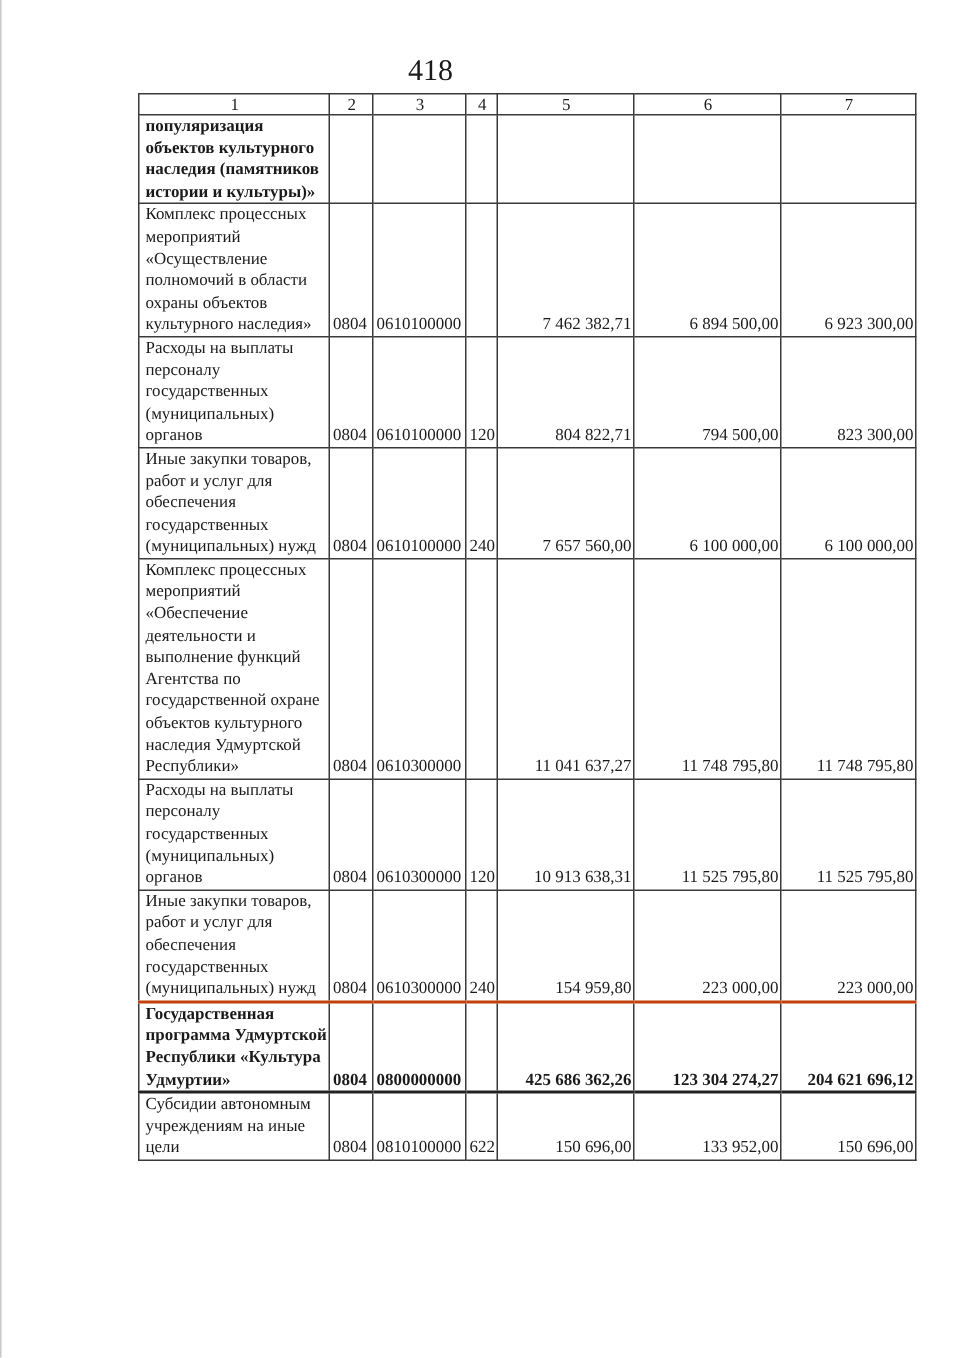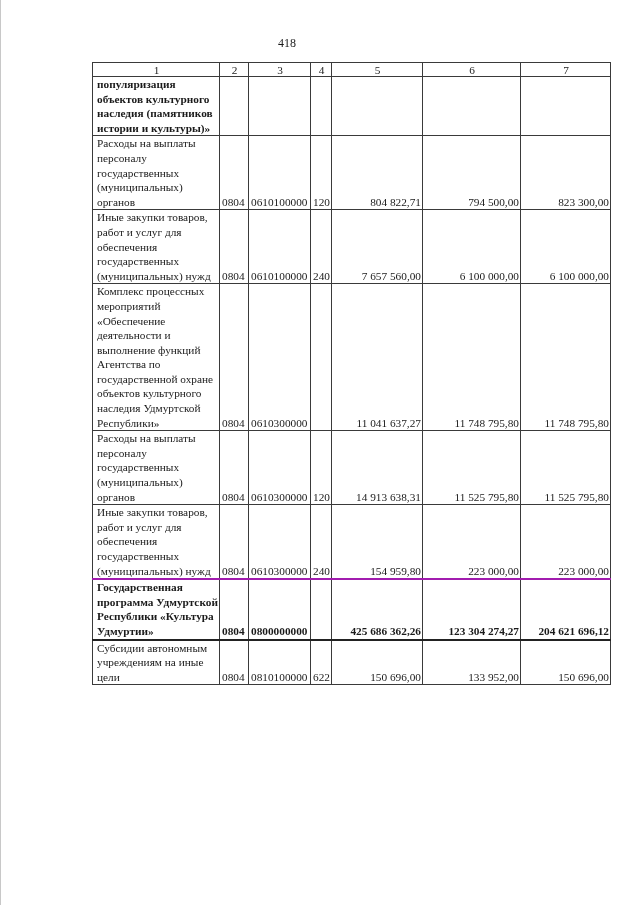--- a/index.html
+++ b/index.html
@@ -5,21 +5,21 @@
   html, body { margin: 0; padding: 0; background: #ffffff; }
   body {
     width: 640px; height: 905px; position: relative; overflow: hidden;
     font-family: "Liberation Serif", "DejaVu Serif", serif;
     color: #1a1a1a;
     border-left: 1px solid #c8c8c8;
     box-sizing: border-box;
   }
   .page-number {
     position: absolute; top: 36px; left: 0; width: 572px;
-    text-align: center; font-size: 12px;
+    text-align: center; font-size: 20px;
   }
   table.budget {
     position: absolute; top: 62px; left: 91px;
     width: 518px;
     border-collapse: collapse;
     table-layout: fixed;
     font-size: 11.3px;
     line-height: 14.6px;
   }
   table.budget col.c1 { width: 127px; }
@@ -36,21 +36,21 @@
     overflow: hidden;
     white-space: nowrap;
   }
   table.budget th {
     font-weight: normal; text-align: center; height: 13px; line-height: 12px;
   }
   table.budget td.name { white-space: normal; text-align: left; padding-left: 4px; }
   table.budget td.num { text-align: right; padding-right: 1px; }
   table.budget td.code { text-align: left; }
   tr.bold td { font-weight: bold; }
-  tr.thick td { border-top: 2px solid #a21caf; border-bottom: 2px solid #222; }
+  tr.thick td { border-top: 2px solid #c2410c; border-bottom: 2px solid #222; }
 </style>
 </head>
 <body>
 
 <div class="page-number">418</div>
 
 <table class="budget">
   <colgroup>
     <col class="c1">
       <col class="c2">
@@ -75,20 +75,29 @@
     <tr class="bold">
       <td class="name">популяризация объектов культурного наследия (памятников истории и культуры)»</td>
       <td class="code"></td>
       <td class="code"></td>
       <td class="code"></td>
       <td class="num"></td>
       <td class="num"></td>
       <td class="num"></td>
     </tr>
     <tr>
+      <td class="name">Комплекс процессных мероприятий «Осуществление полномочий в области охраны объектов культурного наследия»</td>
+      <td class="code">0804</td>
+      <td class="code">0610100000</td>
+      <td class="code"></td>
+      <td class="num">7 462 382,71</td>
+      <td class="num">6 894 500,00</td>
+      <td class="num">6 923 300,00</td>
+    </tr>
+    <tr>
       <td class="name">Расходы на выплаты персоналу государственных (муниципальных) органов</td>
       <td class="code">0804</td>
       <td class="code">0610100000</td>
       <td class="code">120</td>
       <td class="num">804 822,71</td>
       <td class="num">794 500,00</td>
       <td class="num">823 300,00</td>
     </tr>
     <tr>
       <td class="name">Иные закупки товаров, работ и услуг для обеспечения государственных (муниципальных) нужд</td>
@@ -106,21 +115,21 @@
       <td class="code"></td>
       <td class="num">11 041 637,27</td>
       <td class="num">11 748 795,80</td>
       <td class="num">11 748 795,80</td>
     </tr>
     <tr>
       <td class="name">Расходы на выплаты персоналу государственных (муниципальных) органов</td>
       <td class="code">0804</td>
       <td class="code">0610300000</td>
       <td class="code">120</td>
-      <td class="num">14 913 638,31</td>
+      <td class="num">10 913 638,31</td>
       <td class="num">11 525 795,80</td>
       <td class="num">11 525 795,80</td>
     </tr>
     <tr>
       <td class="name">Иные закупки товаров, работ и услуг для обеспечения государственных (муниципальных) нужд</td>
       <td class="code">0804</td>
       <td class="code">0610300000</td>
       <td class="code">240</td>
       <td class="num">154 959,80</td>
       <td class="num">223 000,00</td>

